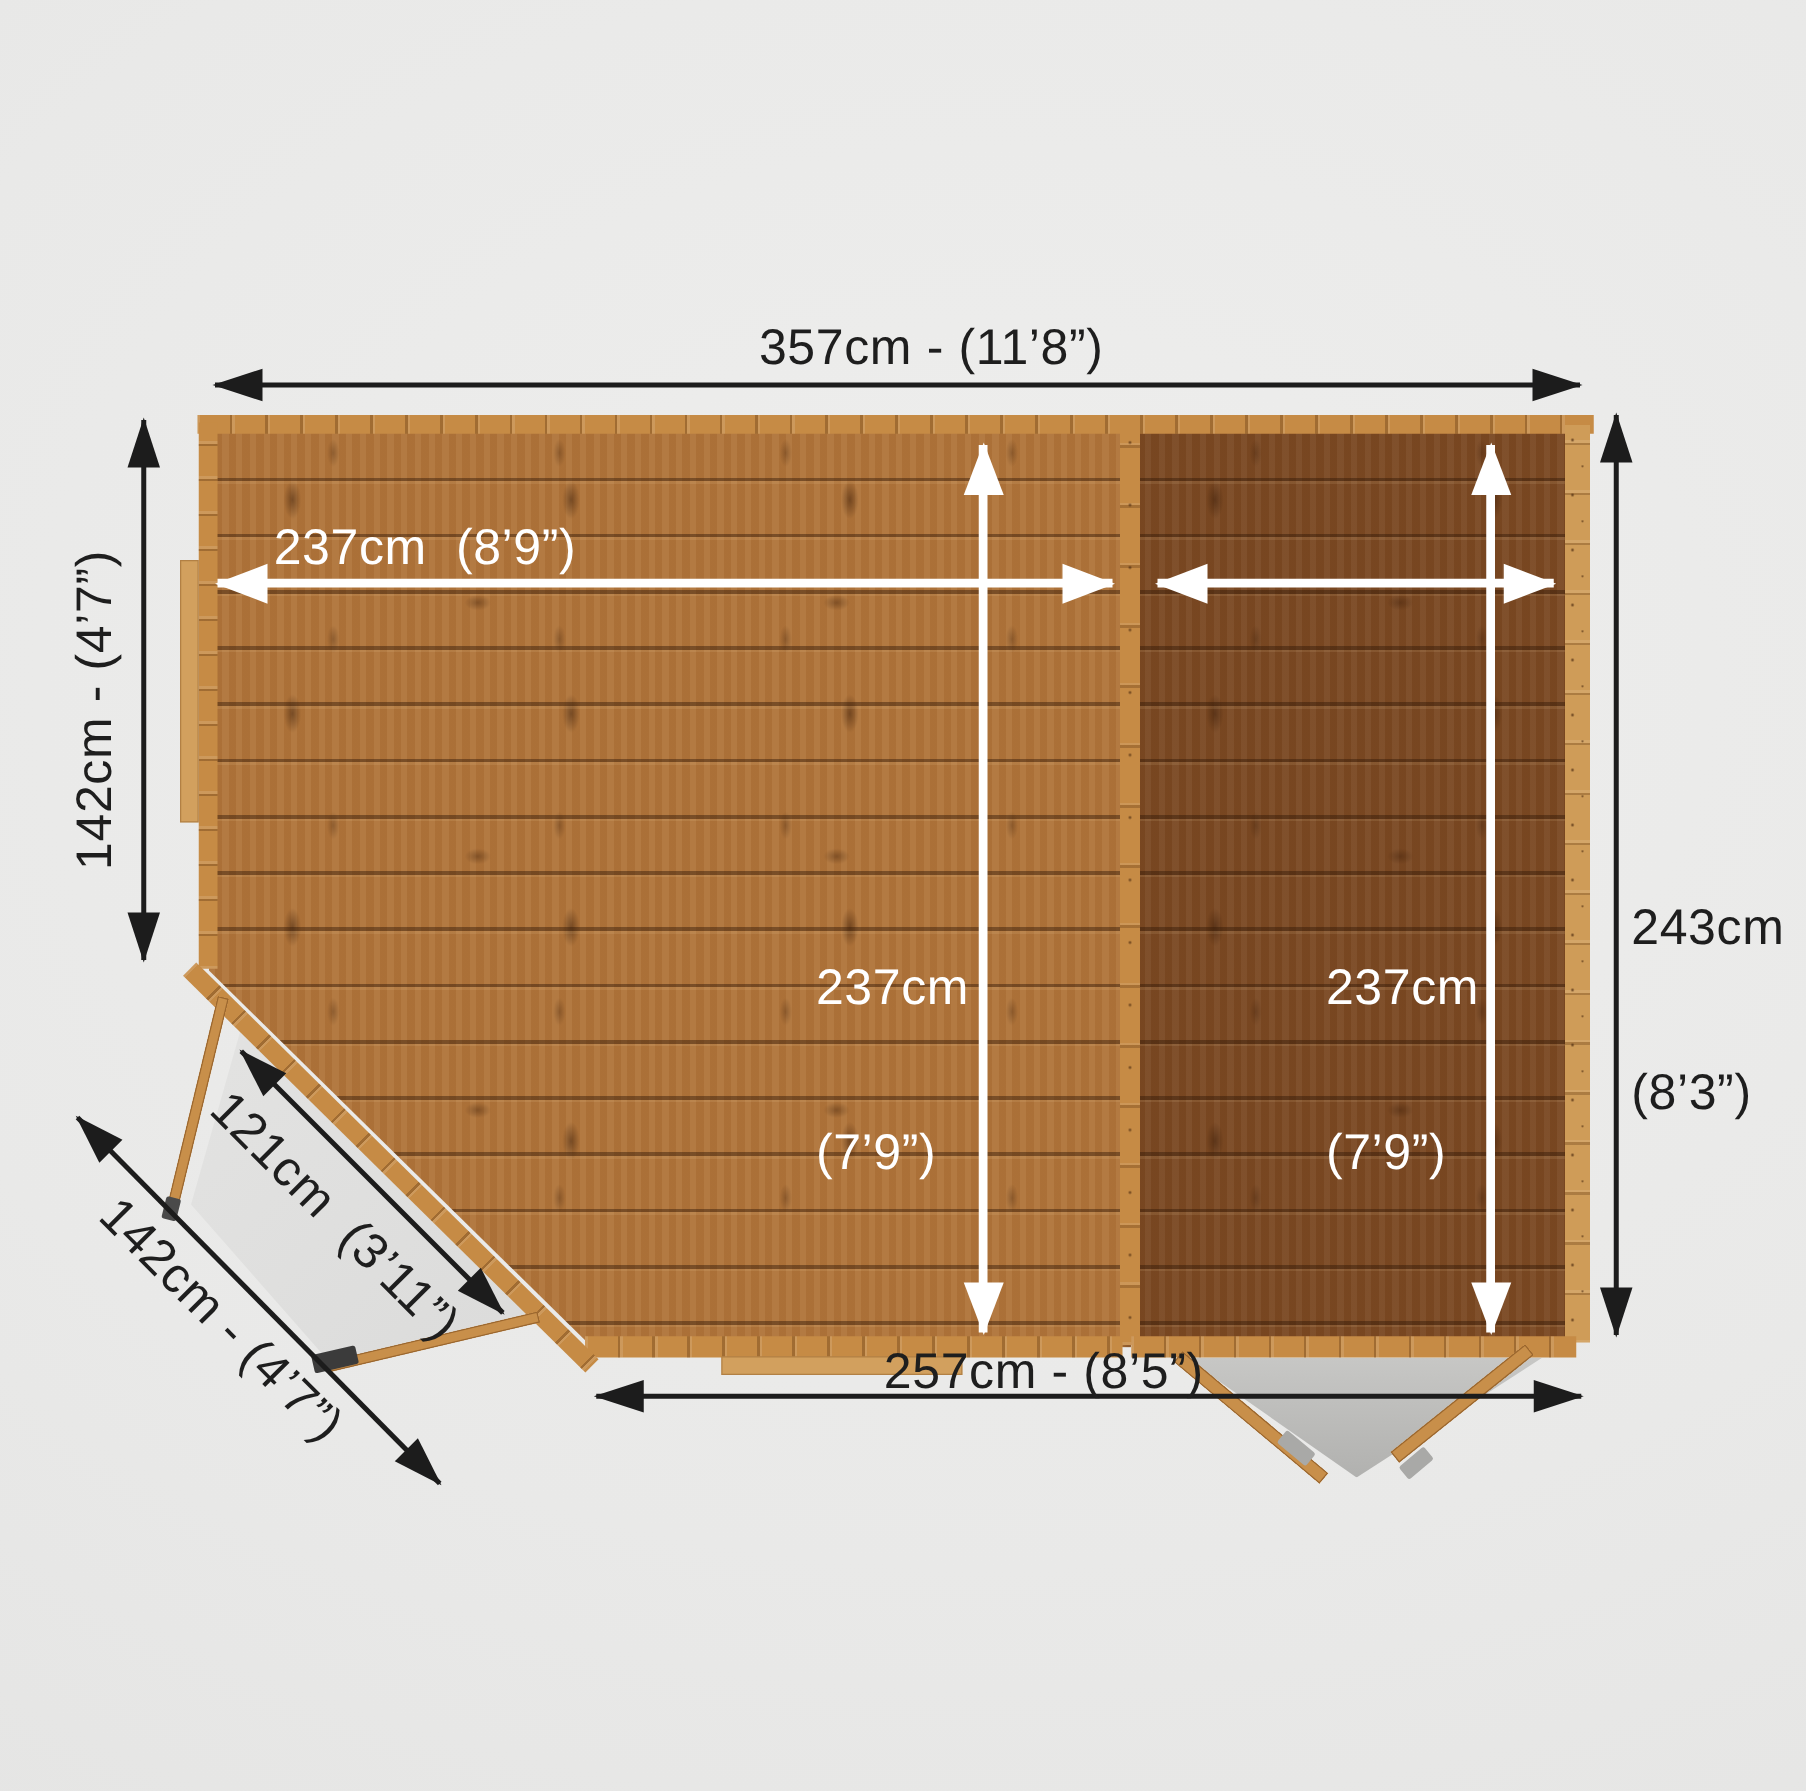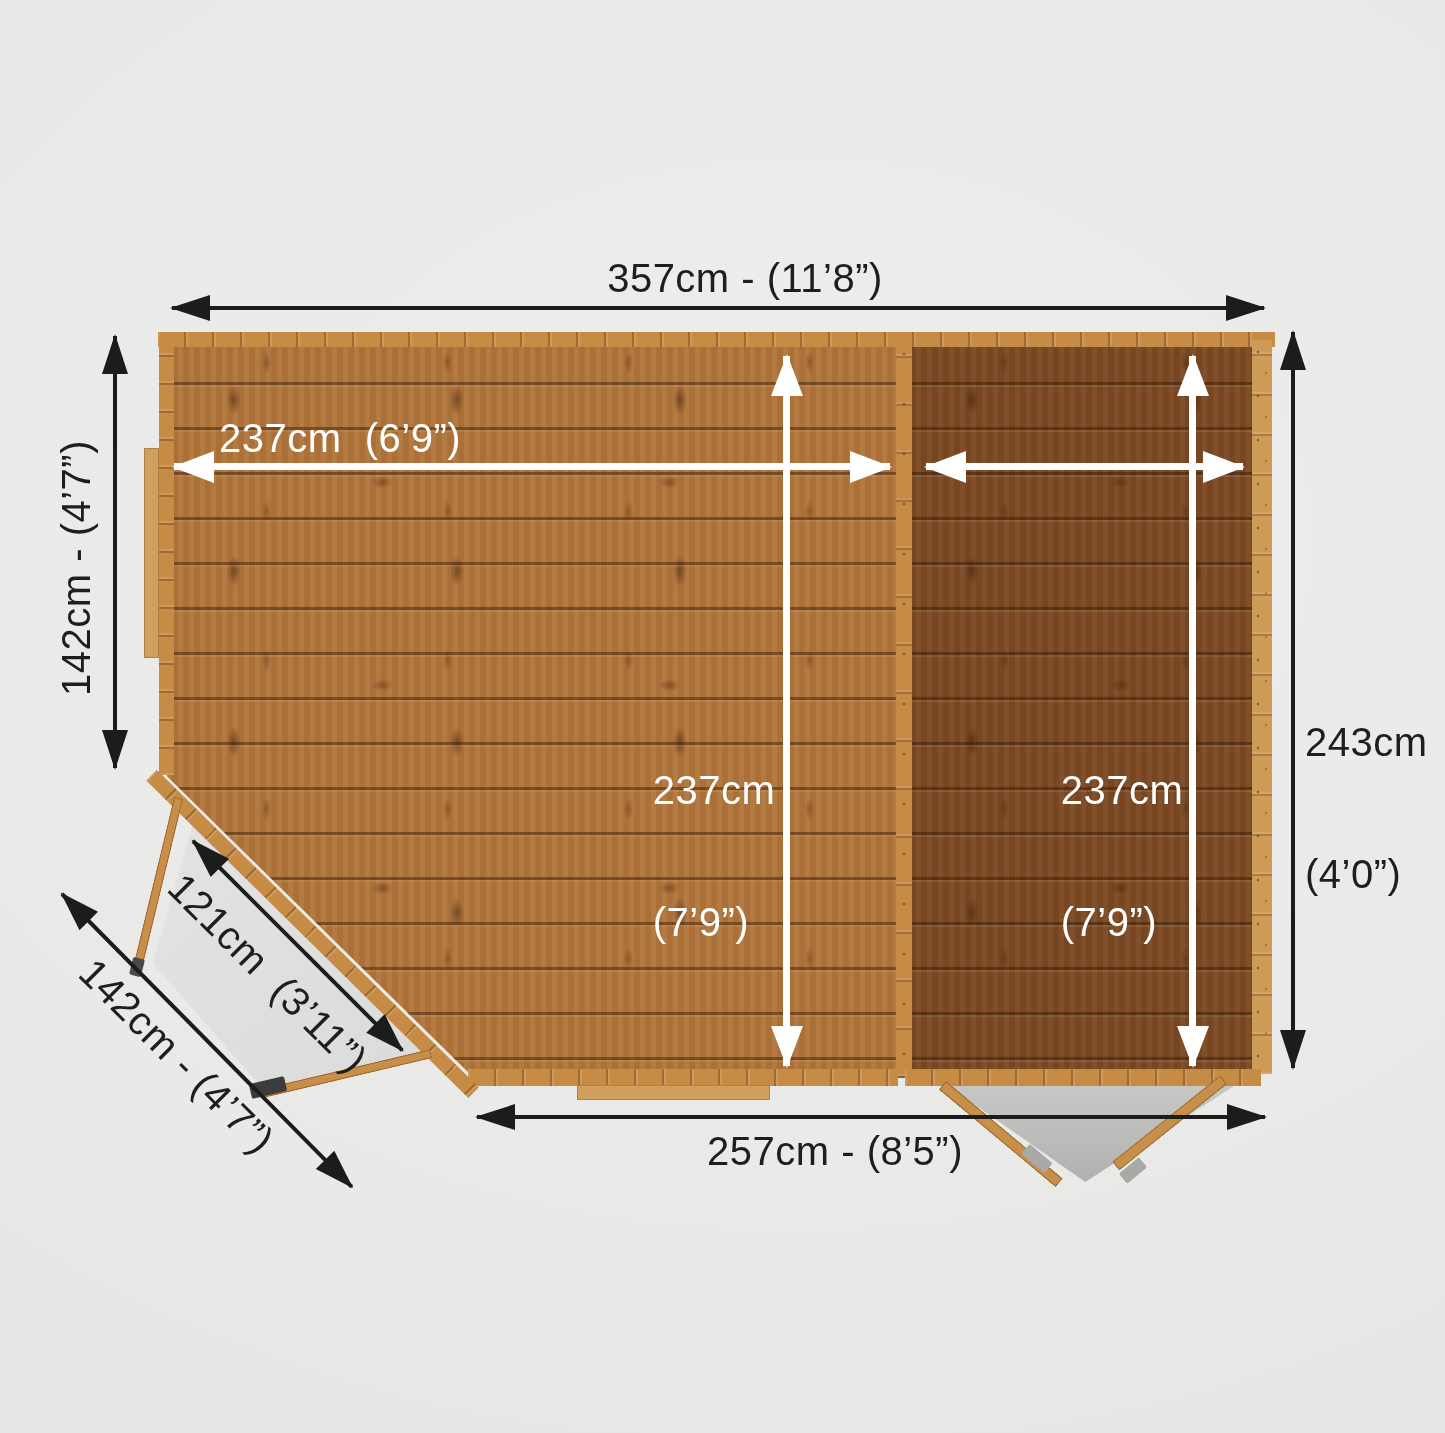--- a/index.html
+++ b/index.html
@@ -165,30 +165,30 @@
       <i class="hd w"></i>
       <i class="hd e"></i>
     </div>
   <div class="arrow h dark diag" style="left:62px;top:892px;width:412px;transform:rotate(45.3deg);">
       <i class="hd w"></i>
       <i class="hd e"></i>
     </div>
 
   <div class="lbl center" style="left:745px;top:278px;">357cm - (11’8”)</div>
   <div class="lbl rot-left" style="left:76px;top:568px;">142cm - (4’7”)</div>
-  <div class="lbl light center" style="left:340px;top:438px;">237cm  (6’9”)</div>
+  <div class="lbl light center" style="left:340px;top:438px;">237cm  (8’9”)</div>
   <div class="lbl light two center" style="left:714px;top:856px;">
     <div>237cm</div>
     <div>(7’9”)</div>
   </div>
   <div class="lbl light two center" style="left:1122px;top:856px;">
     <div>237cm</div>
     <div>(7’9”)</div>
   </div>
   <div class="lbl two left-align" style="left:1305px;top:632px;">
     <div>243cm</div>
-    <div>(4’0”)</div>
+    <div>(8’3”)</div>
   </div>
-  <div class="lbl center" style="left:835px;top:1151px;">257cm - (8’5”)</div>
+  <div class="lbl center" style="left:835px;top:1097px;">257cm - (8’5”)</div>
   <div class="lbl rot-diag" style="left:268px;top:973px;">121cm  (3’11”)</div>
   <div class="lbl rot-diag" style="left:177px;top:1056px;">142cm - (4’7”)</div>
 
 </div>
 
 </body></html>

